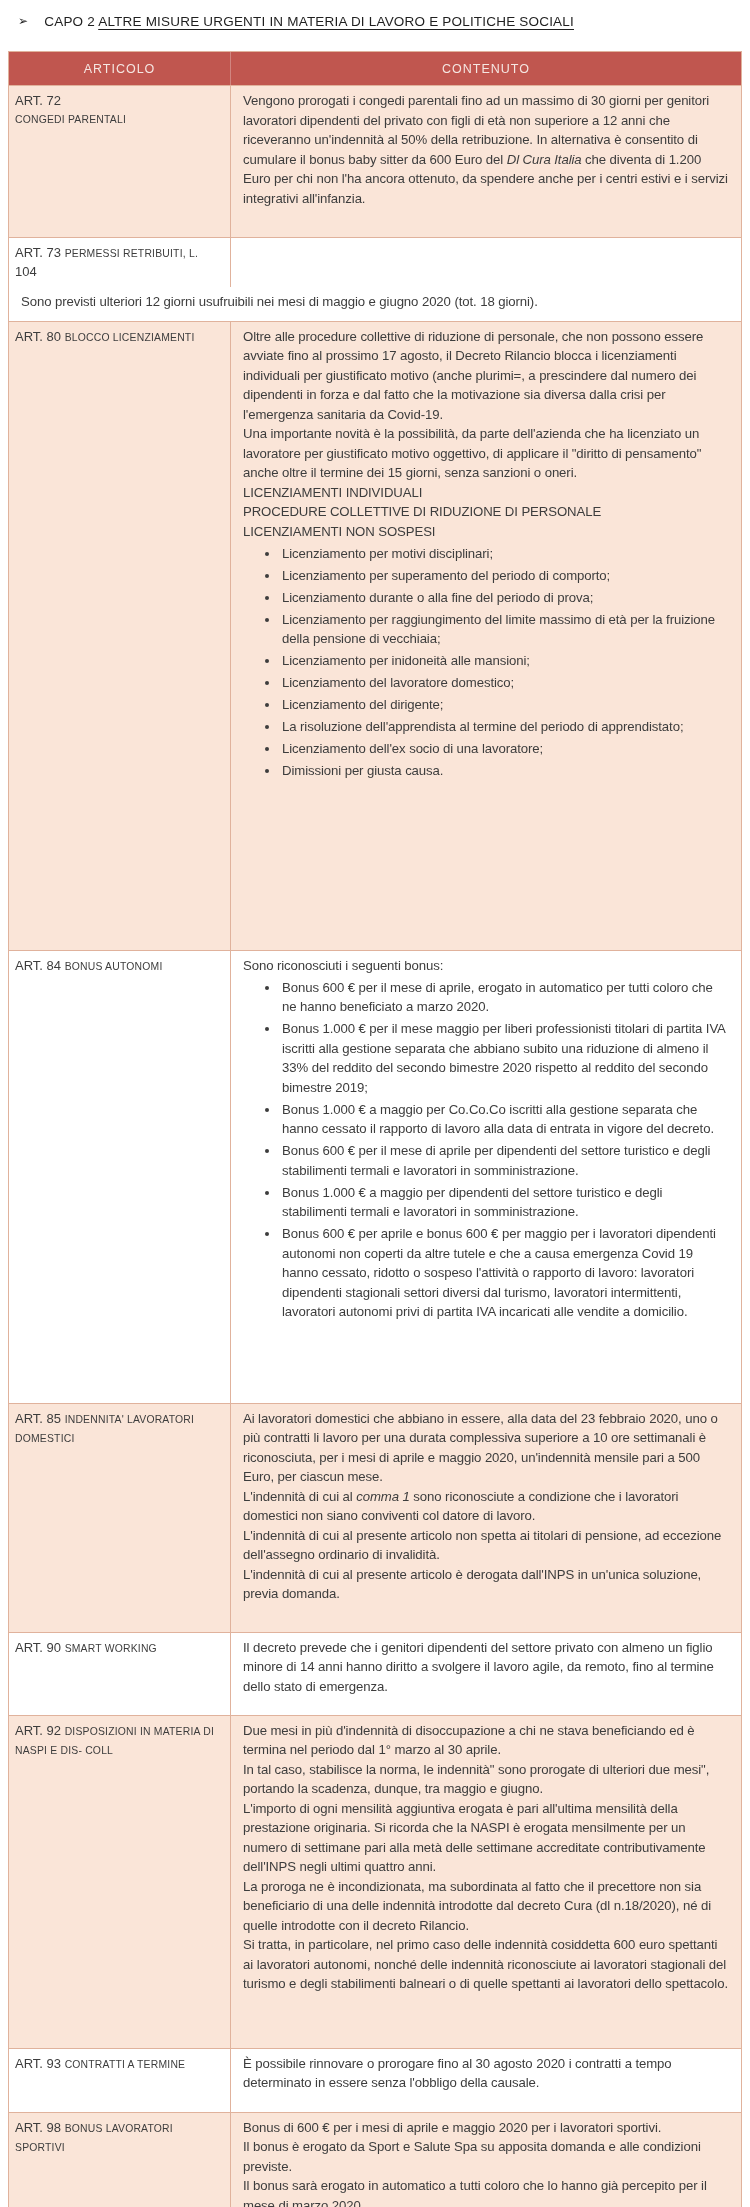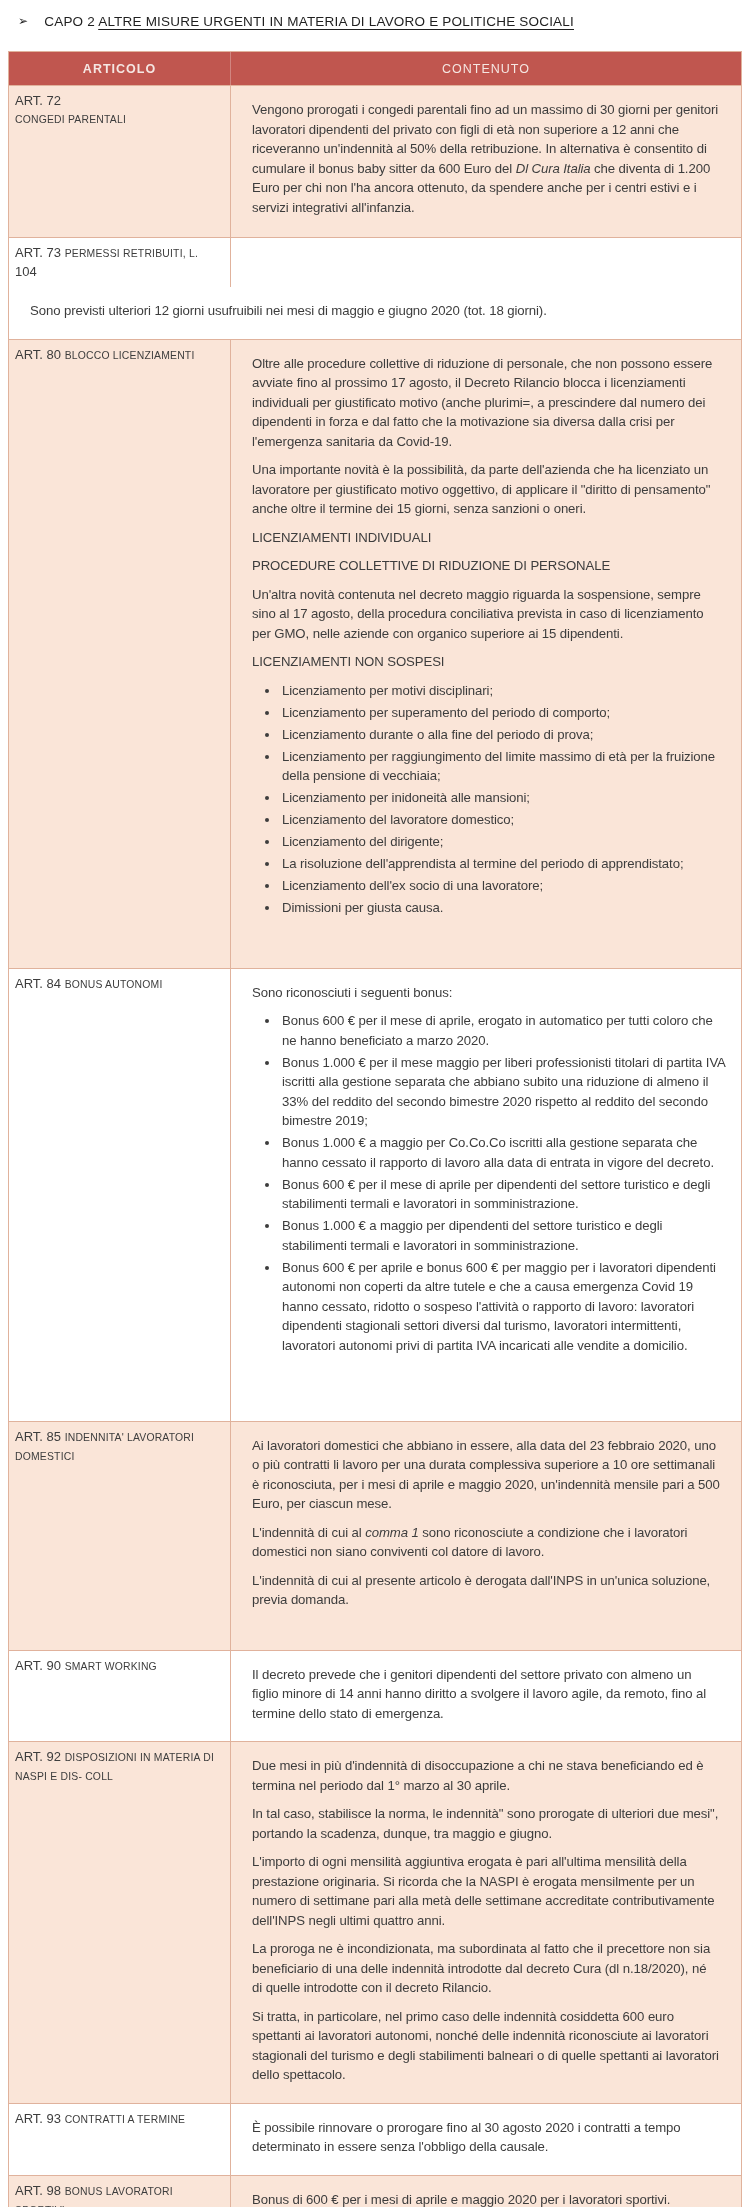--- a/index.html
+++ b/index.html
@@ -39,21 +39,21 @@
     box-sizing:border-box;
   }
   .thead{display:flex;background:var(--header-bg);color:var(--header-fg);}
   .th{
     padding:10px 8px 9px 8px;
     font-size:12.5px;
     letter-spacing:1px;
     text-align:center;
     box-sizing:border-box;
   }
-  .th.col1{width:222px;border-right:1px solid rgba(255,255,255,.28);font-weight:bold;}
+  .th.col1{width:222px;border-right:1px solid rgba(255,255,255,.28);}
   .th.col2{flex:1;}
 
   .row{display:flex;border-top:1px solid var(--border);background:#ffffff;}
   .row.shaded{background:var(--shade);}
 
   .cell-article{
     width:222px;
     box-sizing:border-box;
     border-right:1px solid var(--border);
     display:flex;align-items:flex-start;
@@ -64,21 +64,21 @@
   .article-label .sm{font-size:10.4px;letter-spacing:.2px;}
 
   .cell-content{
     flex:1;
     box-sizing:border-box;
     padding:5px 12px 9px 12px;
     font-size:13.2px;
     line-height:19.5px;
     letter-spacing:-0.1px;
   }
-  .cell-content p{margin:9px;}
+  .cell-content p{margin:0;}
   .cell-content em{font-style:italic;}
   .cell-content ul{margin:0;padding-left:37px;list-style:disc outside;}
   .cell-content li{margin:2.5px 0;padding-left:2px;}
 </style>
 </head>
 <body>
 
 <div class="page">
 
   <div class="doc-title">
@@ -110,21 +110,20 @@
         </div>
         <div class="row shaded" style="min-height: 628px;">
           <div class="cell-article">
             <div class="article-label"><span>ART. 80 </span><span class="sm">BLOCCO LICENZIAMENTI</span></div>
           </div>
           <div class="cell-content">
             <p><span>Oltre alle procedure collettive di riduzione di personale, che non possono essere avviate fino al prossimo 17 agosto, il Decreto Rilancio blocca i licenziamenti individuali per giustificato motivo (anche plurimi=, a prescindere dal numero dei dipendenti in forza e dal fatto che la motivazione sia diversa dalla crisi per l'emergenza sanitaria da Covid-19.</span></p>
             <p><span>Una importante novità è la possibilità, da parte dell'azienda che ha licenziato un lavoratore per giustificato motivo oggettivo, di applicare il "diritto di pensamento" anche oltre il termine dei 15 giorni, senza sanzioni o oneri.</span></p>
             <p><span>LICENZIAMENTI INDIVIDUALI</span></p>
             <p><span>PROCEDURE COLLETTIVE DI RIDUZIONE DI PERSONALE</span></p>
-            <p><span>Un'altra novità contenuta nel decreto maggio riguarda la sospensione, sempre sino al 17 agosto, della procedura conciliativa prevista in caso di licenziamento per GMO, nelle aziende con organico superiore ai 15 dipendenti.</span></p>
             <p><span>LICENZIAMENTI NON SOSPESI</span></p>
             <ul>
               <li><span>Licenziamento per motivi disciplinari;</span></li>
               <li><span>Licenziamento per superamento del periodo di comporto;</span></li>
               <li><span>Licenziamento durante o alla fine del periodo di prova;</span></li>
               <li><span>Licenziamento per raggiungimento del limite massimo di età per la fruizione della pensione di vecchiaia;</span></li>
               <li><span>Licenziamento per inidoneità alle mansioni;</span></li>
               <li><span>Licenziamento del lavoratore domestico;</span></li>
               <li><span>Licenziamento del dirigente;</span></li>
               <li><span>La risoluzione dell'apprendista al termine del periodo di apprendistato;</span></li>
@@ -149,20 +148,21 @@
             </ul>
           </div>
         </div>
         <div class="row shaded" style="min-height: 228px;">
           <div class="cell-article">
             <div class="article-label"><span>ART. 85 </span><span class="sm">INDENNITA' LAVORATORI DOMESTICI</span></div>
           </div>
           <div class="cell-content">
             <p><span>Ai lavoratori domestici che abbiano in essere, alla data del 23 febbraio 2020, uno o più contratti li lavoro per una durata complessiva superiore a 10 ore settimanali è riconosciuta, per i mesi di aprile e maggio 2020, un'indennità mensile pari a 500 Euro, per ciascun mese.</span></p>
             <p><span>L'indennità di cui al </span><em>comma 1</em><span> sono riconosciute a condizione che i lavoratori domestici non siano conviventi col datore di lavoro.</span></p>
+            <p><span>L'indennità di cui al presente articolo non spetta ai titolari di pensione, ad eccezione dell'assegno ordinario di invalidità.</span></p>
             <p><span>L'indennità di cui al presente articolo è derogata dall'INPS in un'unica soluzione, previa domanda.</span></p>
           </div>
         </div>
         <div class="row" style="min-height: 82px;">
           <div class="cell-article">
             <div class="article-label"><span>ART. 90 </span><span class="sm">SMART WORKING</span></div>
           </div>
           <div class="cell-content">
             <p><span>Il decreto prevede che i genitori dipendenti del settore privato con almeno un figlio minore di 14 anni hanno diritto a svolgere il lavoro agile, da remoto, fino al termine dello stato di emergenza.</span></p>
           </div>

